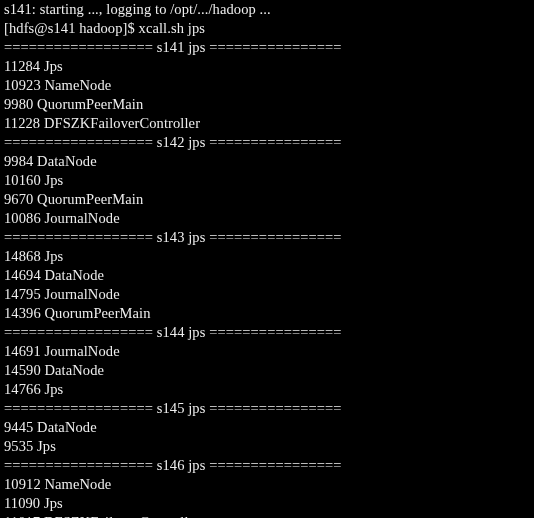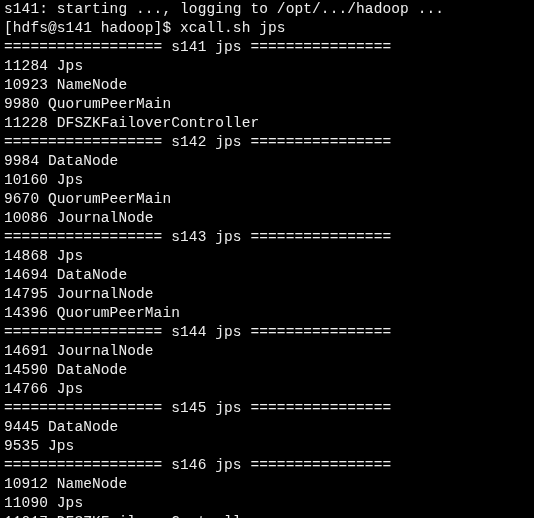--- a/index.html
+++ b/index.html
@@ -12,18 +12,18 @@
   }
   .terminal {
     font-family: "Consolas", "Courier New", monospace;
     font-size: 14.5px;
     line-height: 19px;
     color: #eeeeee;
     padding: 0 4px;
     white-space: pre;
     letter-spacing: 0.1px;
   }
-  .line { display: block; }
+  .line { display: block; font-family: Liberation Serif, serif; }
 </style>
 </head>
 <body>
 
 <div class="terminal" id="term"><span class="line">s141: starting ..., logging to /opt/.../hadoop ...</span><span class="line">[hdfs@s141 hadoop]$ xcall.sh jps</span><span class="line">================== s141 jps ================</span><span class="line">11284 Jps</span><span class="line">10923 NameNode</span><span class="line">9980 QuorumPeerMain</span><span class="line">11228 DFSZKFailoverController</span><span class="line">================== s142 jps ================</span><span class="line">9984 DataNode</span><span class="line">10160 Jps</span><span class="line">9670 QuorumPeerMain</span><span class="line">10086 JournalNode</span><span class="line">================== s143 jps ================</span><span class="line">14868 Jps</span><span class="line">14694 DataNode</span><span class="line">14795 JournalNode</span><span class="line">14396 QuorumPeerMain</span><span class="line">================== s144 jps ================</span><span class="line">14691 JournalNode</span><span class="line">14590 DataNode</span><span class="line">14766 Jps</span><span class="line">================== s145 jps ================</span><span class="line">9445 DataNode</span><span class="line">9535 Jps</span><span class="line">================== s146 jps ================</span><span class="line">10912 NameNode</span><span class="line">11090 Jps</span><span class="line">11017 DFSZKFailoverController</span></div>
 
 </body></html>

